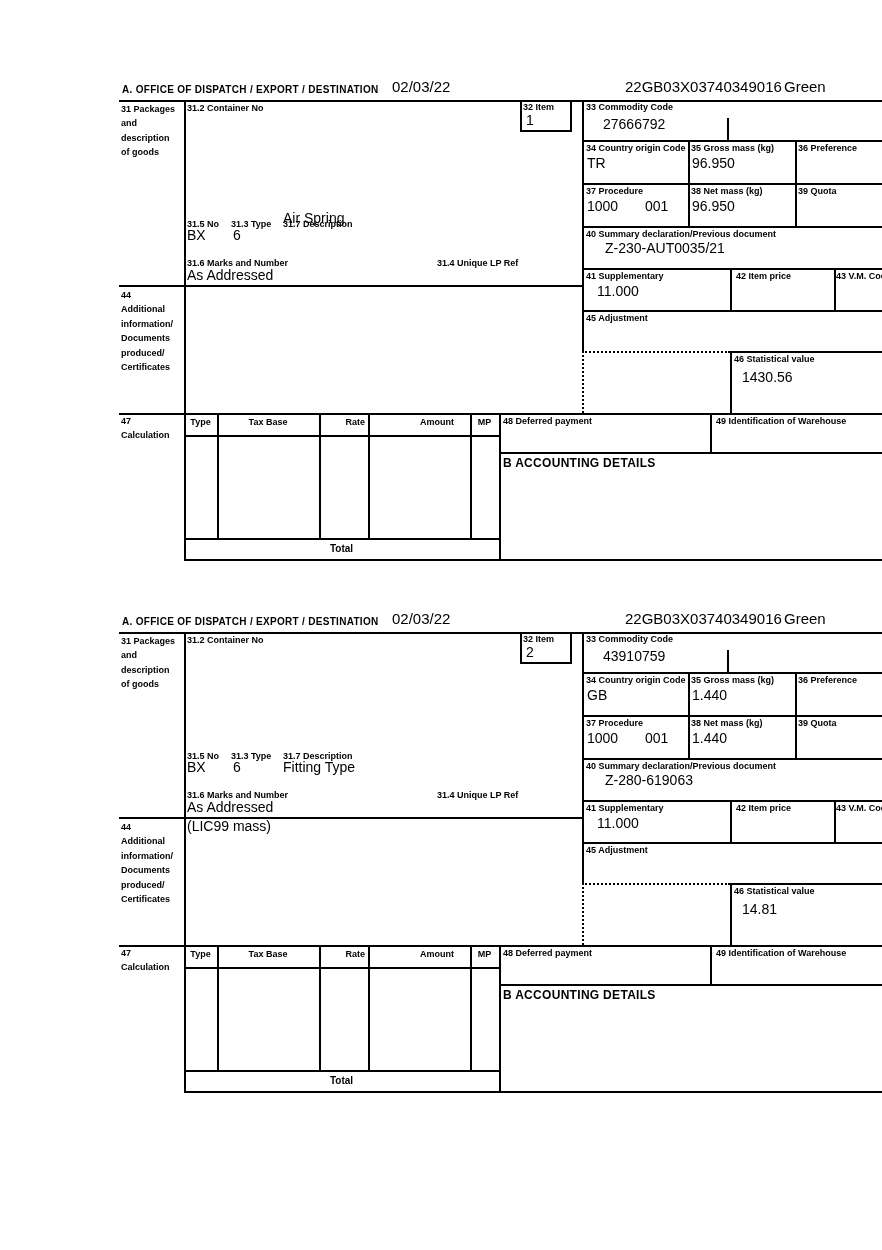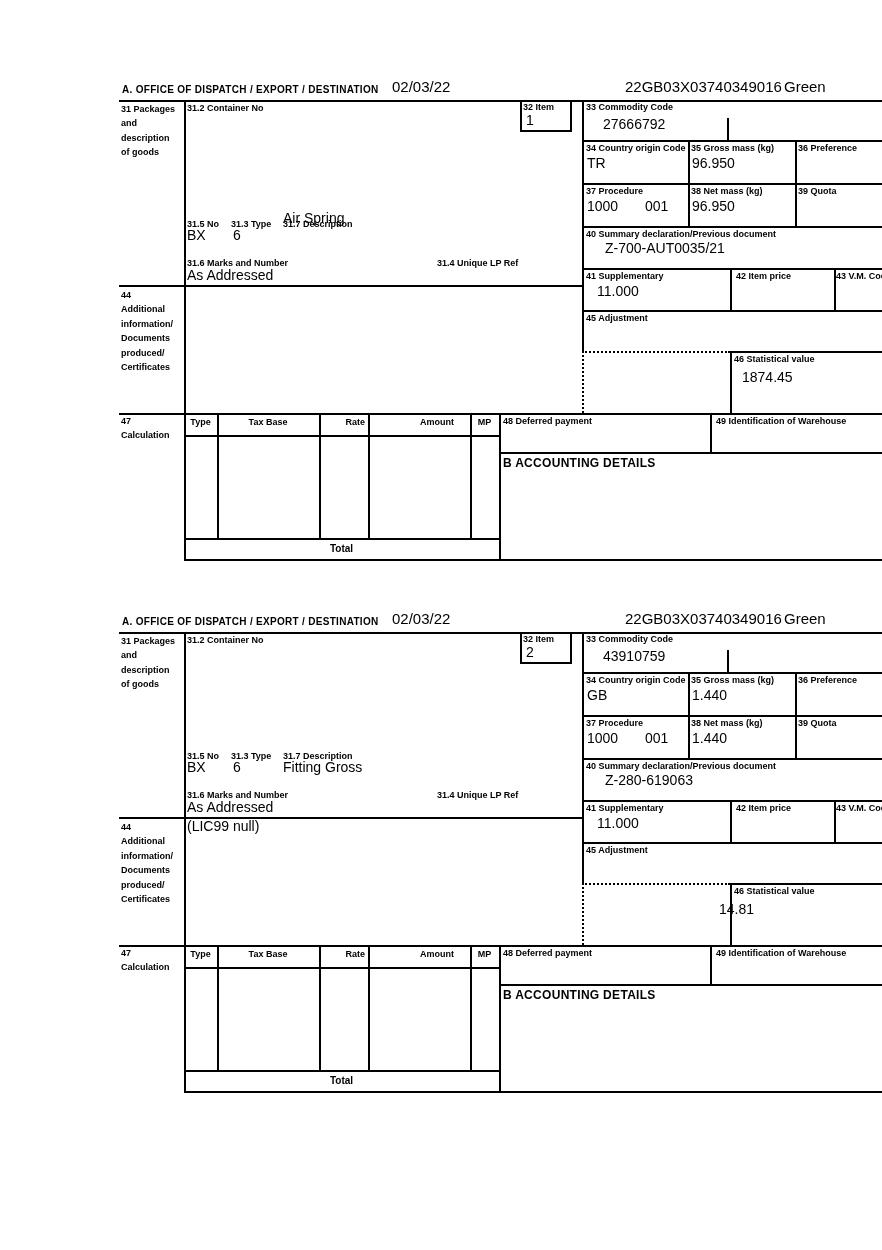--- a/index.html
+++ b/index.html
@@ -102,28 +102,28 @@
       <div class="lbl" style="left:572px;top:43px">35 Gross mass (kg)</div>
       <div class="val" style="left:573px;top:55px">96.950</div>
       <div class="lbl" style="left:679px;top:43px">36 Preference</div>
       <div class="lbl" style="left:467px;top:86px">37 Procedure</div>
       <div class="val" style="left:468px;top:98px">1000</div>
       <div class="val" style="left:526px;top:98px">001</div>
       <div class="lbl" style="left:572px;top:86px">38 Net mass (kg)</div>
       <div class="val" style="left:573px;top:98px">96.950</div>
       <div class="lbl" style="left:679px;top:86px">39 Quota</div>
       <div class="lbl" style="left:467px;top:129px">40 Summary declaration/Previous document</div>
-      <div class="val" style="left:486px;top:140px">Z-700-AUT0035/21</div>
+      <div class="val" style="left:486px;top:140px">Z-230-AUT0035/21</div>
       <div class="lbl" style="left:467px;top:171px">41 Supplementary</div>
       <div class="val" style="left:478px;top:183px">11.000</div>
       <div class="lbl" style="left:617px;top:171px">42 Item price</div>
       <div class="lbl" style="left:717px;top:171px">43 V.M. Code</div>
       <div class="lbl" style="left:467px;top:213px">45 Adjustment</div>
       <div class="lbl" style="left:615px;top:254px">46 Statistical value</div>
-      <div class="val" style="left:623px;top:269px">1874.45</div>
+      <div class="val" style="left:623px;top:269px">1430.56</div>
 
       <div class="ch" style="left:65px;width:33px;text-align:center">Type</div>
       <div class="ch" style="left:98px;width:102px;text-align:center">Tax Base</div>
       <div class="ch" style="left:200px;width:46px;text-align:right">Rate</div>
       <div class="ch" style="left:249px;width:86px;text-align:right">Amount</div>
       <div class="ch" style="left:351px;width:29px;text-align:center">MP</div>
       <div class="lbl" style="left:384px;top:316px">48 Deferred payment</div>
       <div class="lbl" style="left:597px;top:316px">49 Identification of Warehouse</div>
       <div class="acc">B ACCOUNTING DETAILS</div>
       <div class="tot">Total</div>
@@ -186,25 +186,25 @@
       <div class="lbl" style="left:2px;top:330px">Calculation</div>
 
       <div class="lbl" style="left:68px;top:3px">31.2 Container No</div>
       <div class="lbl" style="left:404px;top:2px">32 Item</div>
       <div class="val" style="left:407px;top:12px">2</div>
       <div class="lbl" style="left:68px;top:119px">31.5 No</div>
       <div class="lbl" style="left:112px;top:119px">31.3 Type</div>
       <div class="lbl" style="left:164px;top:119px">31.7 Description</div>
       <div class="val" style="left:68px;top:127px">BX</div>
       <div class="val" style="left:114px;top:127px">6</div>
-      <div class="val" style="left:164px;top:127px">Fitting Gross</div>
+      <div class="val" style="left:164px;top:127px">Fitting Type</div>
       <div class="lbl" style="left:68px;top:158px">31.6 Marks and Number</div>
       <div class="lbl" style="left:318px;top:158px">31.4 Unique LP Ref</div>
       <div class="val" style="left:68px;top:167px">As Addressed</div>
-      <div class="val" style="left:68px;top:186px">(LIC99 null)</div>
+      <div class="val" style="left:68px;top:186px">(LIC99 mass)</div>
 
       <div class="lbl" style="left:467px;top:2px">33 Commodity Code</div>
       <div class="val" style="left:484px;top:16px">43910759</div>
       <div class="lbl" style="left:467px;top:43px">34 Country origin Code</div>
       <div class="val" style="left:468px;top:55px">GB</div>
       <div class="lbl" style="left:572px;top:43px">35 Gross mass (kg)</div>
       <div class="val" style="left:573px;top:55px">1.440</div>
       <div class="lbl" style="left:679px;top:43px">36 Preference</div>
       <div class="lbl" style="left:467px;top:86px">37 Procedure</div>
       <div class="val" style="left:468px;top:98px">1000</div>
@@ -213,21 +213,21 @@
       <div class="val" style="left:573px;top:98px">1.440</div>
       <div class="lbl" style="left:679px;top:86px">39 Quota</div>
       <div class="lbl" style="left:467px;top:129px">40 Summary declaration/Previous document</div>
       <div class="val" style="left:486px;top:140px">Z-280-619063</div>
       <div class="lbl" style="left:467px;top:171px">41 Supplementary</div>
       <div class="val" style="left:478px;top:183px">11.000</div>
       <div class="lbl" style="left:617px;top:171px">42 Item price</div>
       <div class="lbl" style="left:717px;top:171px">43 V.M. Code</div>
       <div class="lbl" style="left:467px;top:213px">45 Adjustment</div>
       <div class="lbl" style="left:615px;top:254px">46 Statistical value</div>
-      <div class="val" style="left:600px;top:269px">14.81</div>
+      <div class="val" style="left:623px;top:269px">14.81</div>
 
       <div class="ch" style="left:65px;width:33px;text-align:center">Type</div>
       <div class="ch" style="left:98px;width:102px;text-align:center">Tax Base</div>
       <div class="ch" style="left:200px;width:46px;text-align:right">Rate</div>
       <div class="ch" style="left:249px;width:86px;text-align:right">Amount</div>
       <div class="ch" style="left:351px;width:29px;text-align:center">MP</div>
       <div class="lbl" style="left:384px;top:316px">48 Deferred payment</div>
       <div class="lbl" style="left:597px;top:316px">49 Identification of Warehouse</div>
       <div class="acc">B ACCOUNTING DETAILS</div>
       <div class="tot">Total</div>

